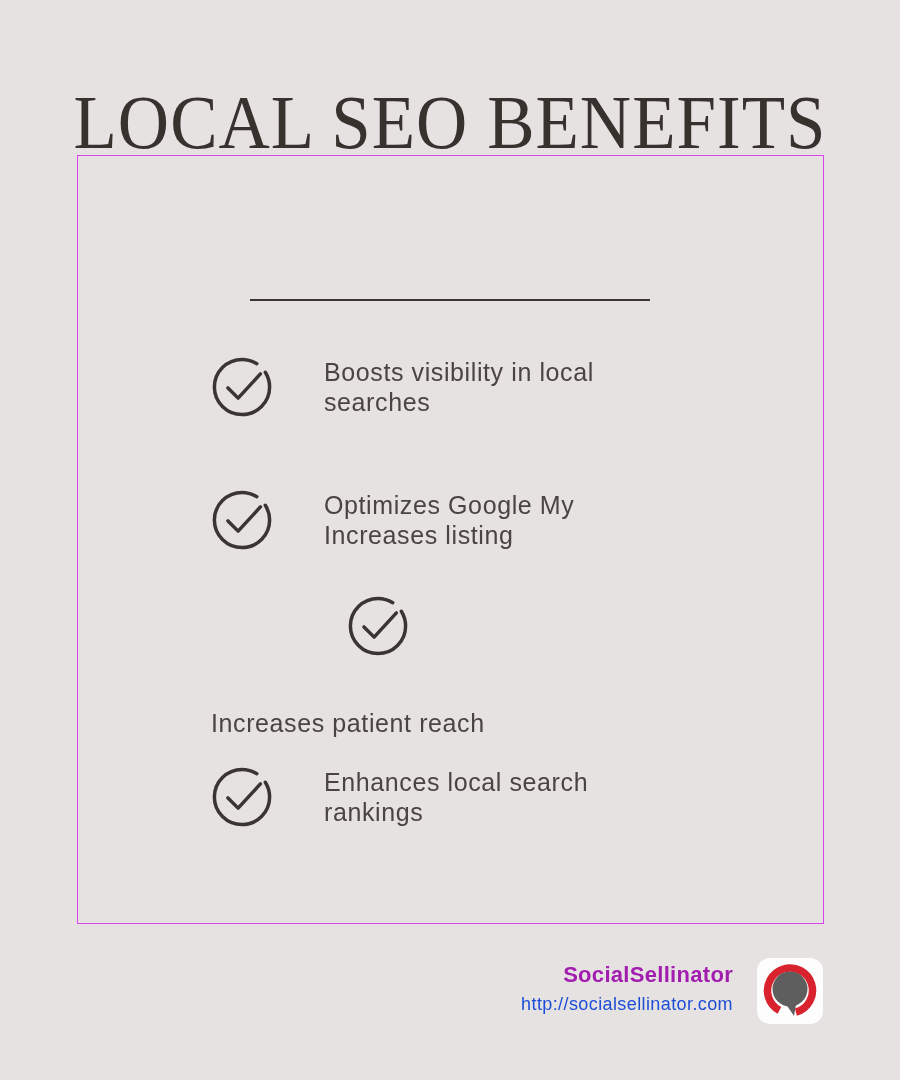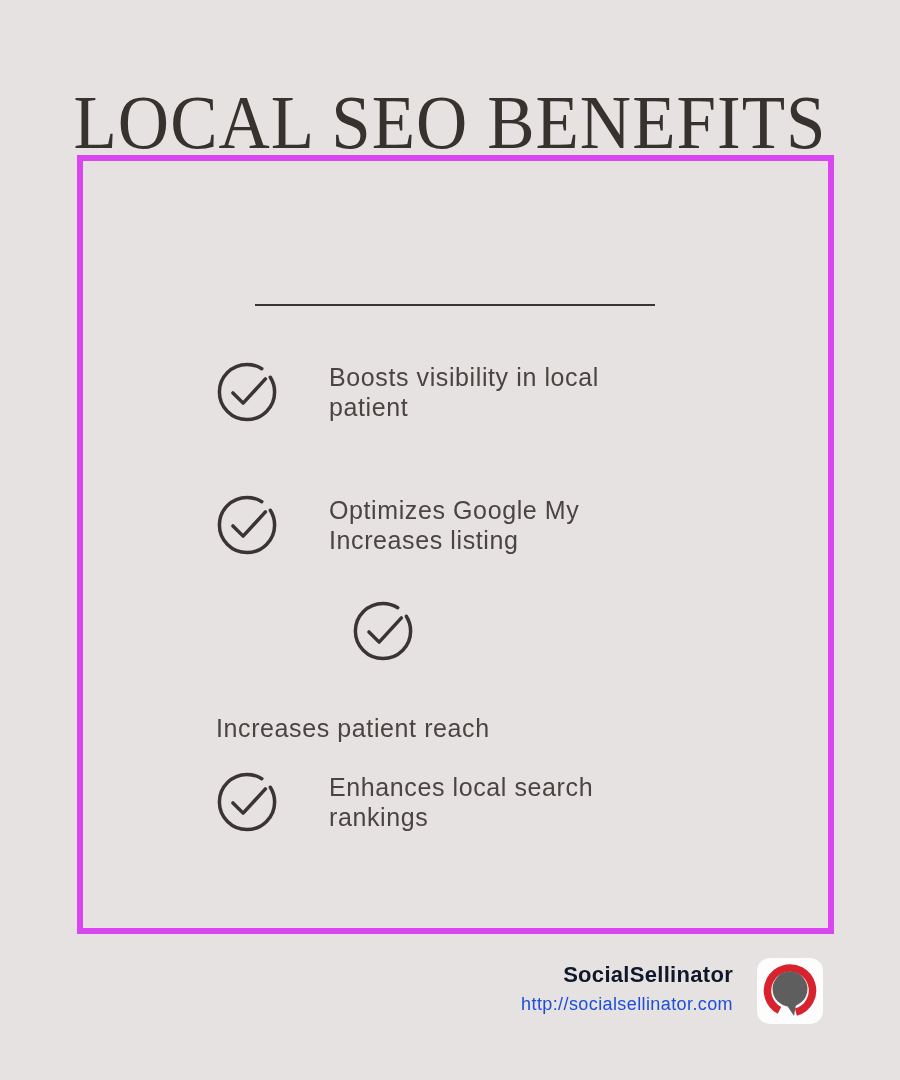--- a/index.html
+++ b/index.html
@@ -32,21 +32,21 @@
     transform-origin: top center;
   }
 
   
   .benefits-panel {
     position: absolute;
     left: 77px;
     top: 155px;
     width: 745px;
     height: 767px;
-    border: 6px solid #d946ef;
+    border: 1px solid #d946ef;
     box-sizing: content-box;
   }
 
   .divider-line {
     position: absolute;
     left: 172px;
     top: 143px;
     width: 400px;
     height: 2px;
     background: #3a3533;
@@ -84,21 +84,21 @@
   .brand-block {
     position: absolute;
     top: 962px;
     right: 167px;
     text-align: right;
   }
   .brand-name {
     font-size: 22px;
     font-weight: bold;
     letter-spacing: 0.3px;
-    color: #0f172a;
+    color: #a21caf;
   }
   .brand-url {
     margin-top: 6px;
     font-size: 18px;
     letter-spacing: 0.4px;
     color: #1d4ed8;
   }
   .brand-logo {
     position: absolute;
     left: 757px;
@@ -119,21 +119,21 @@
 
   <div class="benefit-item row-0">
     <span class="check-icon-wrap">
       <svg viewBox="0 0 64 64" width="62" height="62">
         <circle cx="32" cy="32" r="28.5" fill="none" stroke="#3a3533" stroke-width="3.6" pathLength="100" stroke-dasharray="84 7" stroke-linecap="round"></circle>
         <path d="M17.5 33 L28 43.5 L51 18.5" fill="none" stroke="#3a3533" stroke-width="3.6" stroke-linecap="round" stroke-linejoin="round"></path>
       </svg>
     </span>
     <div class="benefit-text">
       <div>Boosts visibility in local</div>
-      <div>patient</div>
+      <div>searches</div>
     </div>
   </div>
 
   <div class="benefit-item row-1">
     <span class="check-icon-wrap">
       <svg viewBox="0 0 64 64" width="62" height="62">
         <circle cx="32" cy="32" r="28.5" fill="none" stroke="#3a3533" stroke-width="3.6" pathLength="100" stroke-dasharray="84 7" stroke-linecap="round"></circle>
         <path d="M17.5 33 L28 43.5 L51 18.5" fill="none" stroke="#3a3533" stroke-width="3.6" stroke-linecap="round" stroke-linejoin="round"></path>
       </svg>
     </span>

